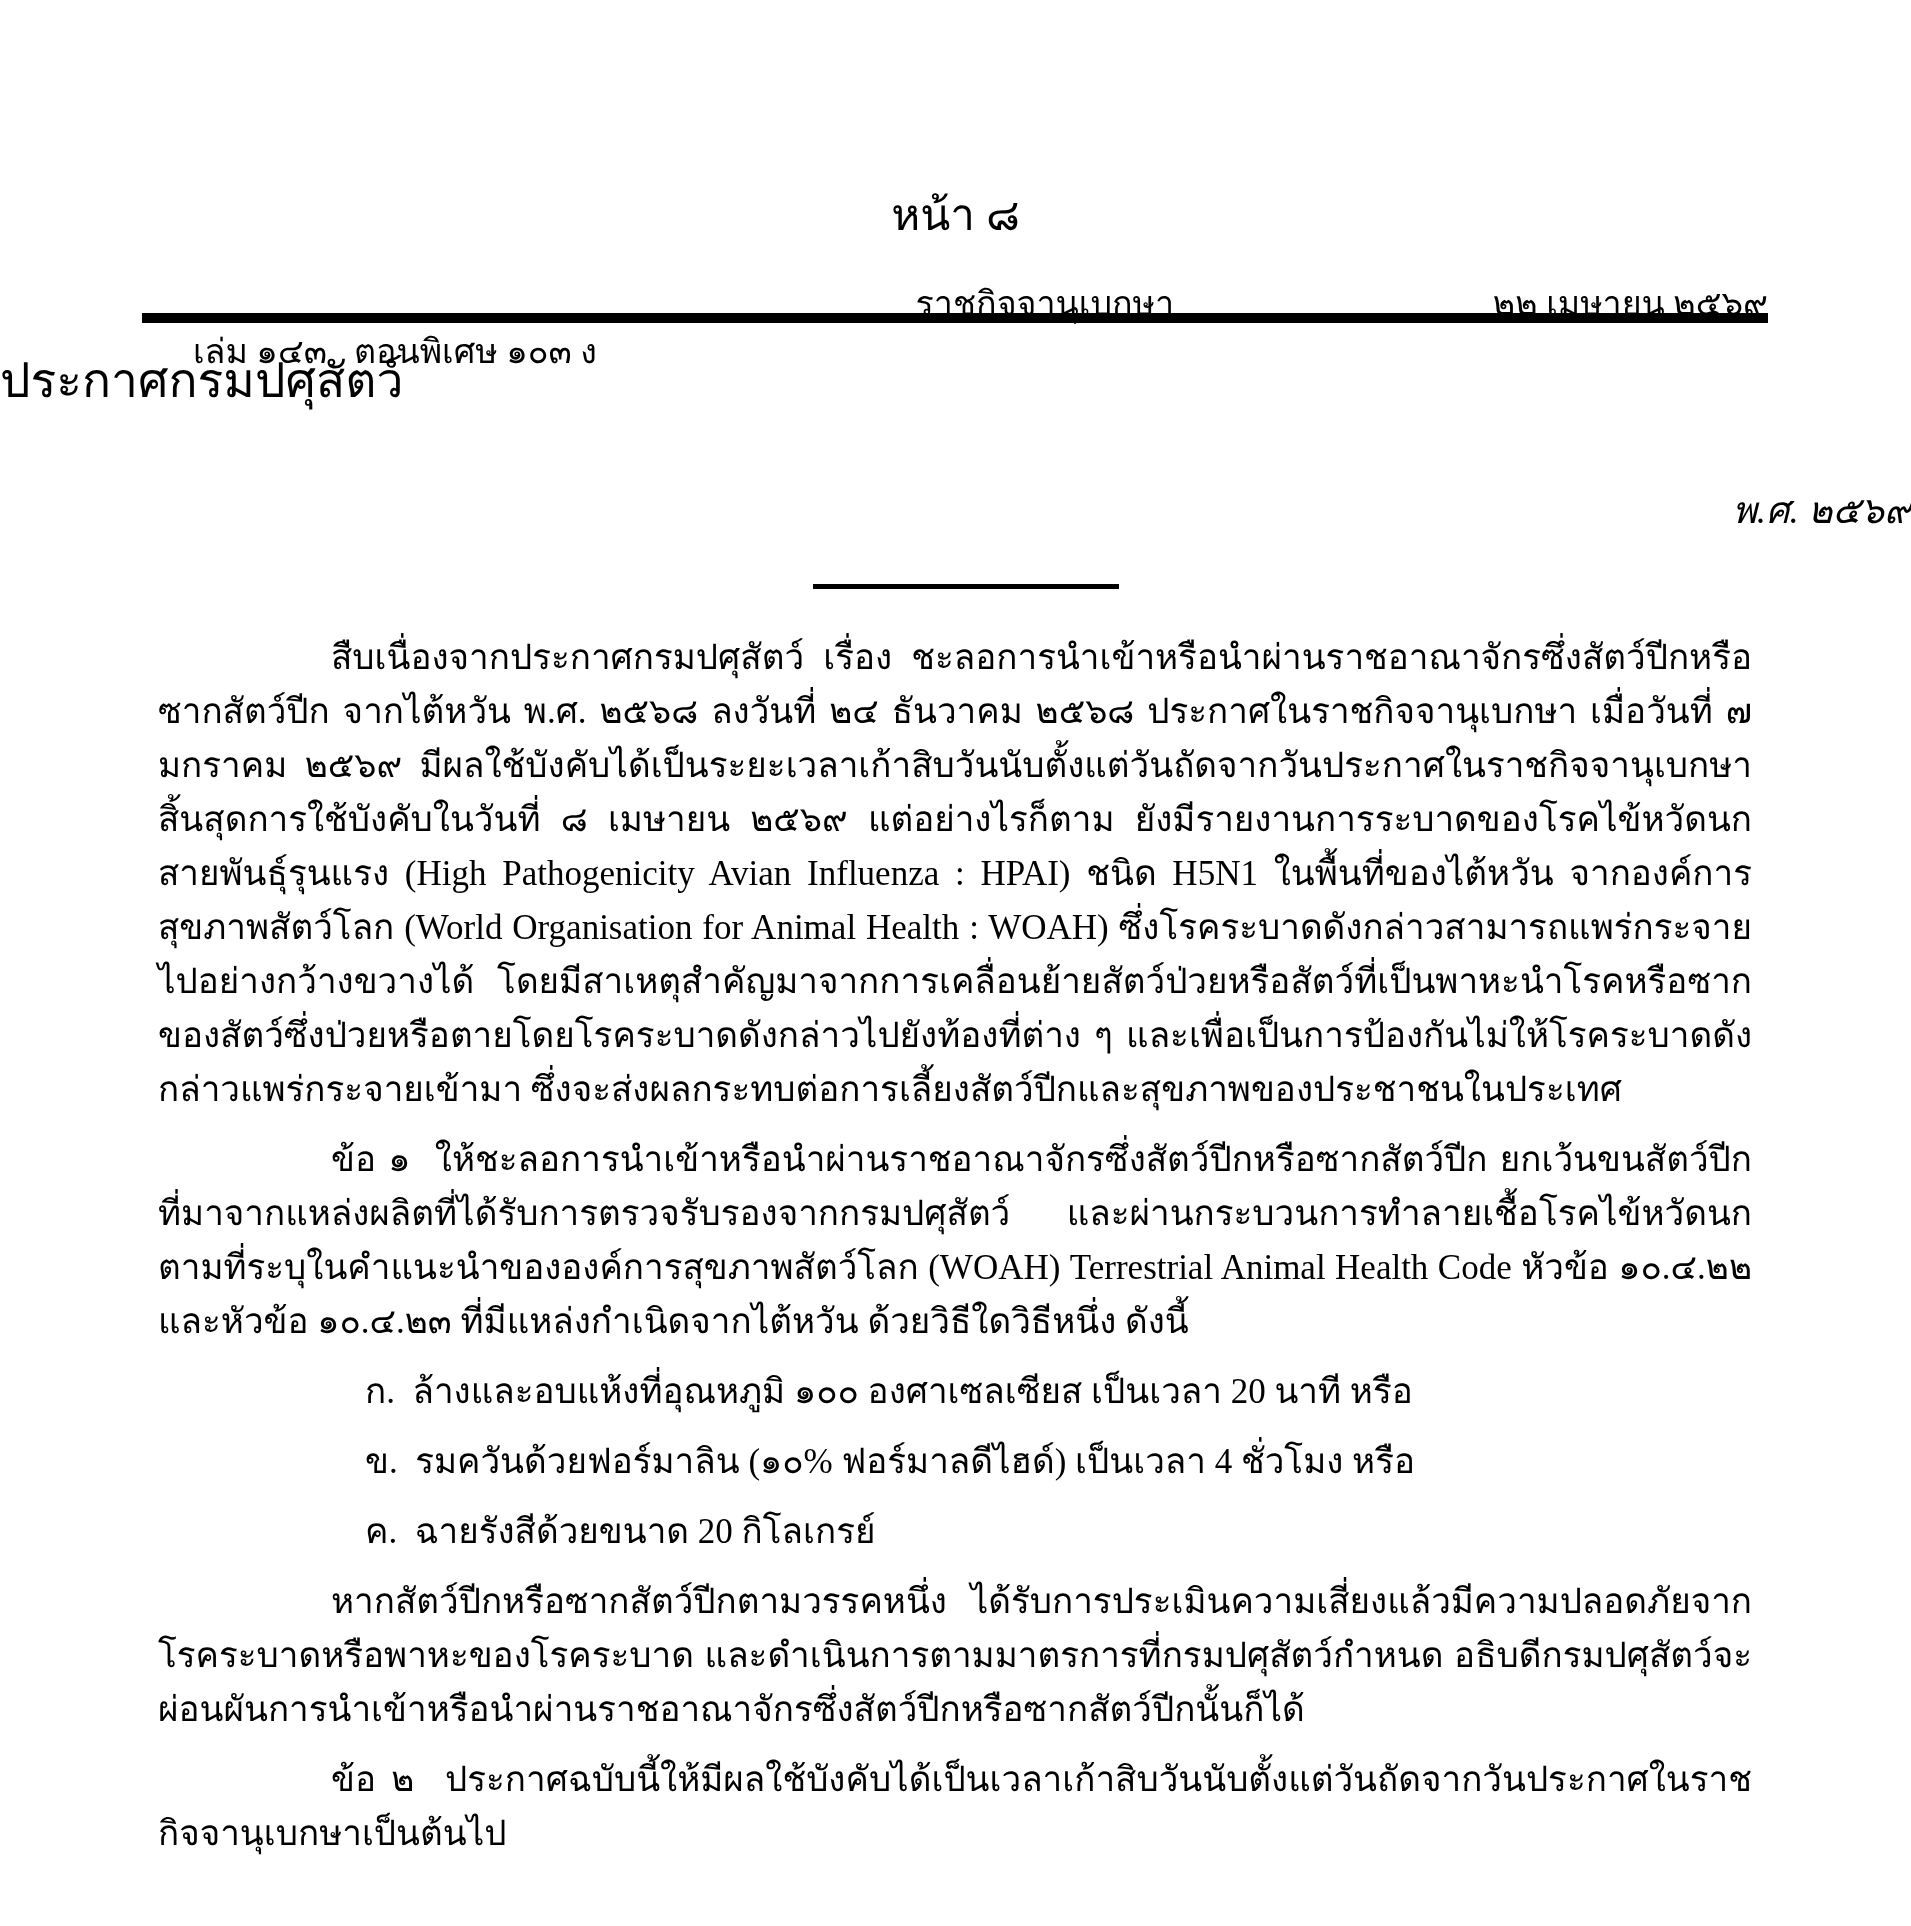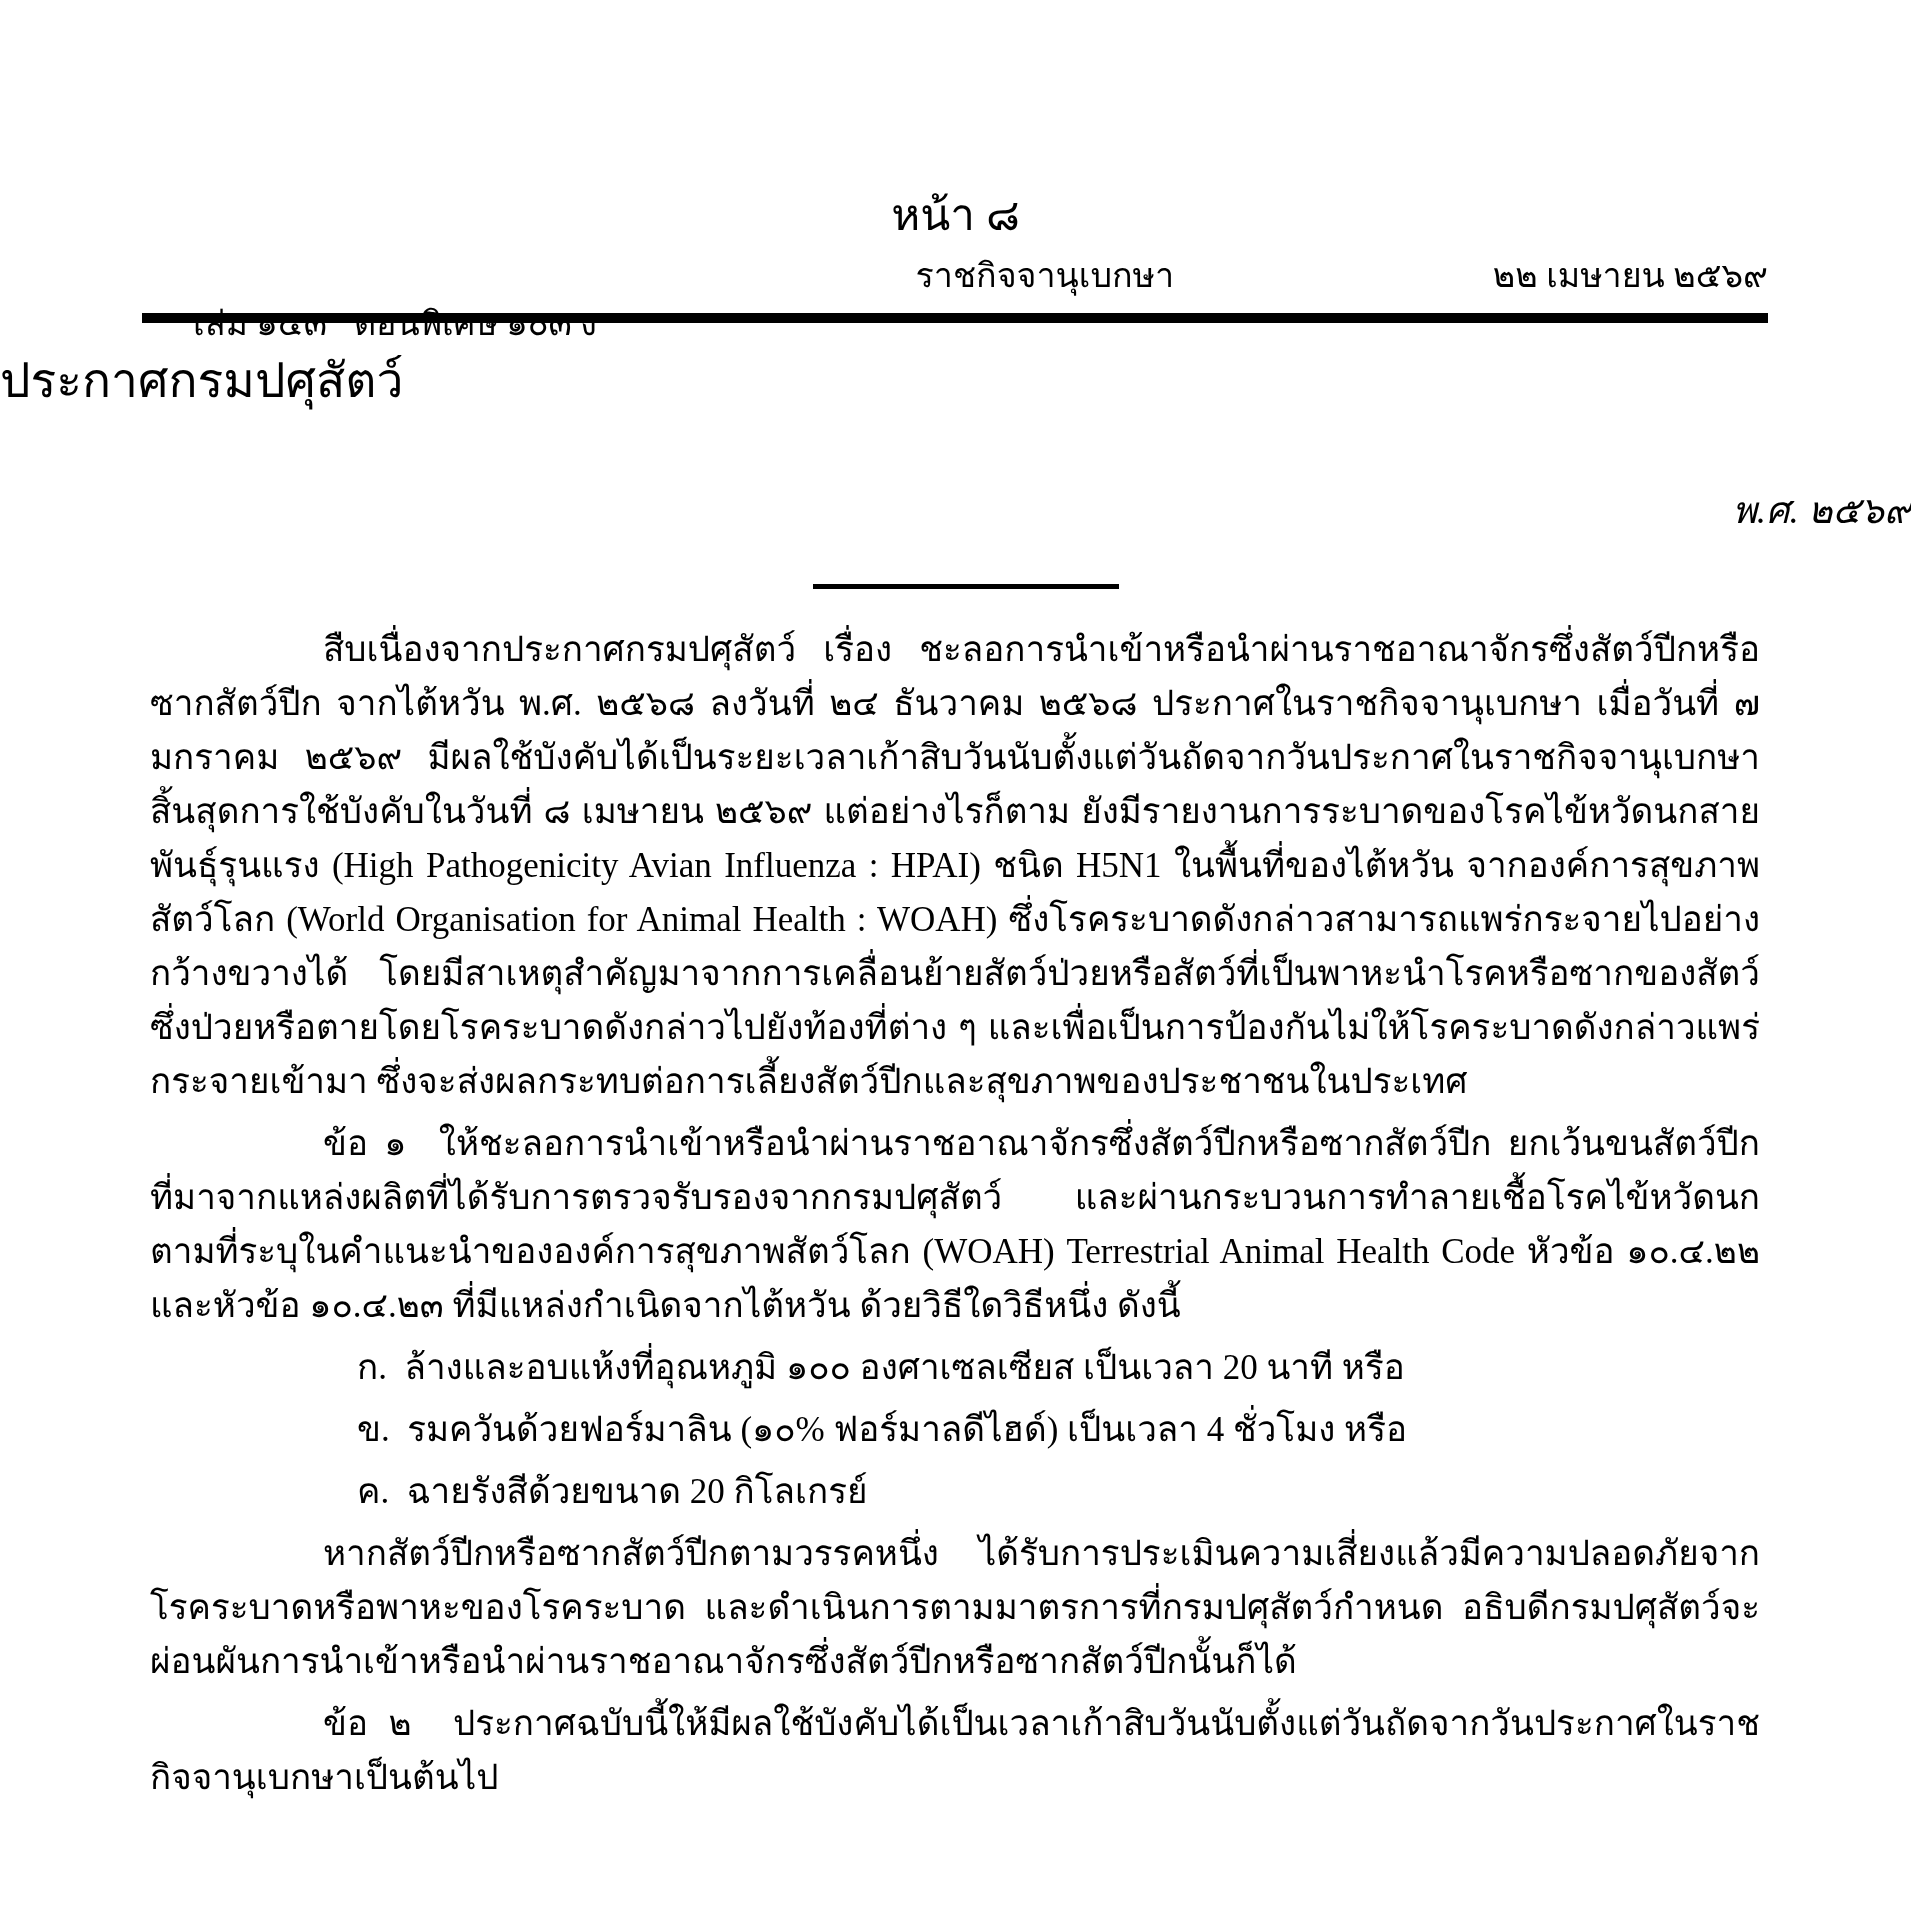--- a/index.html
+++ b/index.html
@@ -31,21 +31,21 @@
     position: absolute;
     top: 252px;
     left: 142px;
     width: 1626px;
     display: flex;
     justify-content: space-between;
     align-items: baseline;
     font-size: 34px;
     line-height: 48px;
   }
-  .header-cell { white-space: pre; }
+  .header-cell { white-space: pre; margin-top: 28px; }
   .h-left .gap { display: inline-block; width: 27px; }
   .rule-thick {
     position: absolute;
     top: 313px;
     left: 142px;
     width: 1626px;
     height: 10px;
     background: #000000;
   }
   .title-heading {
@@ -90,21 +90,21 @@
   .content {
     position: absolute;
     top: 615px;
     left: 142px;
     width: 1626px;
     font-size: 35px;
     line-height: 54px;
     text-align: justify;
   }
   .para {
-    margin: 8px;
+    margin: 16px;
     text-indent: 173px;
     white-space: pre-wrap;
   }
   .para.item {
     text-indent: 207px;
     text-align: left;
   }
 </style>
 </head>
 <body>

